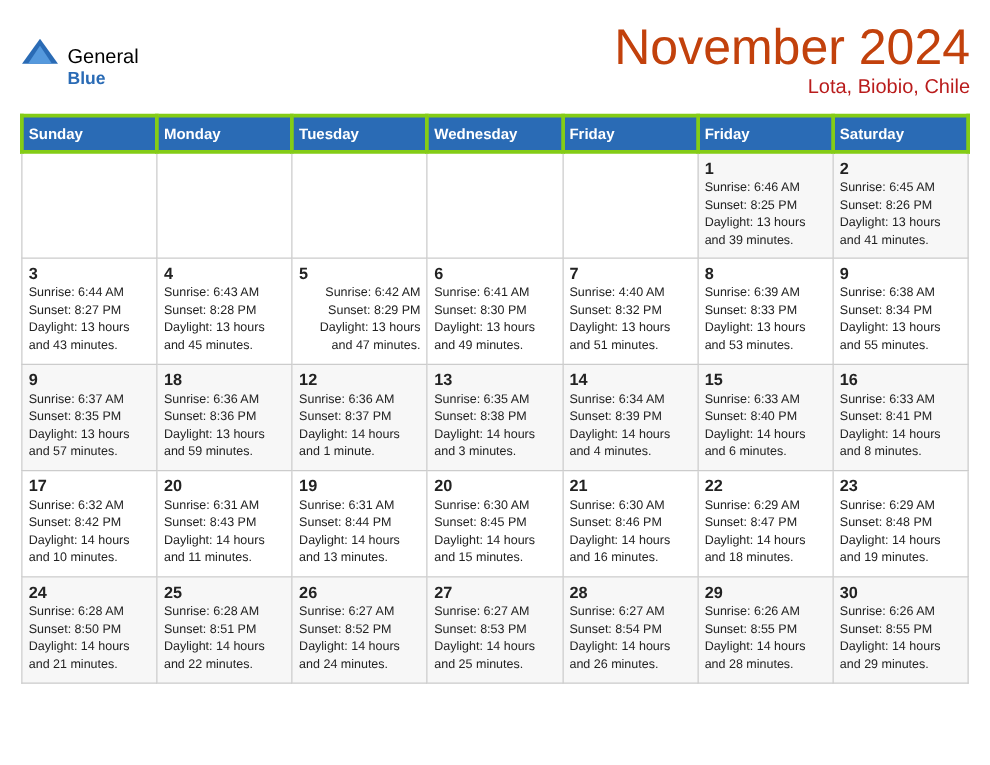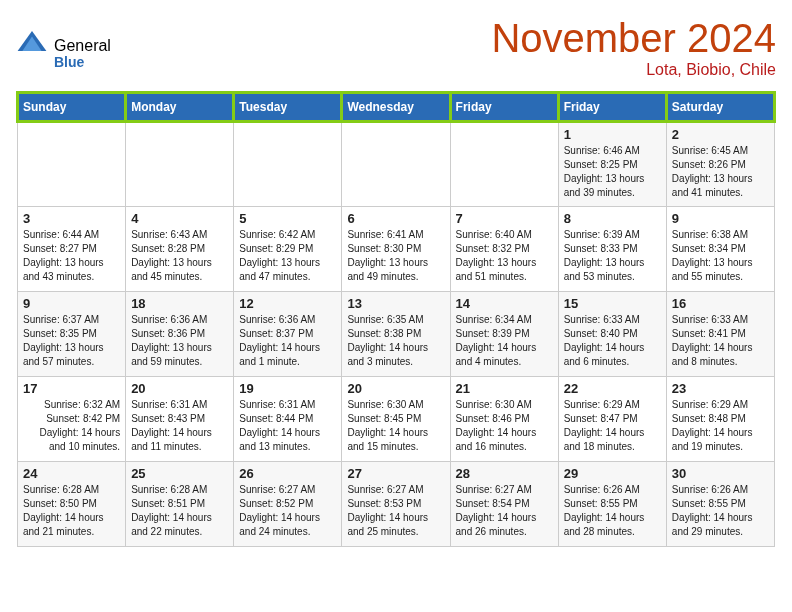--- a/index.html
+++ b/index.html
@@ -147,33 +147,33 @@
 Daylight: 13 hours and 43 minutes.</div>
         </td>
         <td>
           <div class="day-num">4</div>
           <div class="cell-text" style="white-space: pre-line;">Sunrise: 6:43 AM
 Sunset: 8:28 PM
 Daylight: 13 hours and 45 minutes.</div>
         </td>
         <td>
           <div class="day-num">5</div>
-          <div class="cell-text" style="white-space: pre-line;">Sunrise: 6:42 AM
+          <div class="cell-text" style="white-space: pre-line; text-align: right;">Sunrise: 6:42 AM
 Sunset: 8:29 PM
 Daylight: 13 hours and 47 minutes.</div>
         </td>
         <td>
           <div class="day-num">6</div>
           <div class="cell-text" style="white-space: pre-line;">Sunrise: 6:41 AM
 Sunset: 8:30 PM
 Daylight: 13 hours and 49 minutes.</div>
         </td>
         <td>
           <div class="day-num">7</div>
-          <div class="cell-text" style="white-space: pre-line;">Sunrise: 6:40 AM
+          <div class="cell-text" style="white-space: pre-line;">Sunrise: 4:40 AM
 Sunset: 8:32 PM
 Daylight: 13 hours and 51 minutes.</div>
         </td>
         <td>
           <div class="day-num">8</div>
           <div class="cell-text" style="white-space: pre-line;">Sunrise: 6:39 AM
 Sunset: 8:33 PM
 Daylight: 13 hours and 53 minutes.</div>
         </td>
         <td>
@@ -223,21 +223,21 @@
         <td>
           <div class="day-num">16</div>
           <div class="cell-text" style="white-space: pre-line;">Sunrise: 6:33 AM
 Sunset: 8:41 PM
 Daylight: 14 hours and 8 minutes.</div>
         </td>
       </tr>
       <tr>
         <td>
           <div class="day-num">17</div>
-          <div class="cell-text" style="white-space: pre-line; text-align: right;">Sunrise: 6:32 AM
+          <div class="cell-text" style="white-space: pre-line;">Sunrise: 6:32 AM
 Sunset: 8:42 PM
 Daylight: 14 hours and 10 minutes.</div>
         </td>
         <td>
           <div class="day-num">20</div>
           <div class="cell-text" style="white-space: pre-line;">Sunrise: 6:31 AM
 Sunset: 8:43 PM
 Daylight: 14 hours and 11 minutes.</div>
         </td>
         <td>

